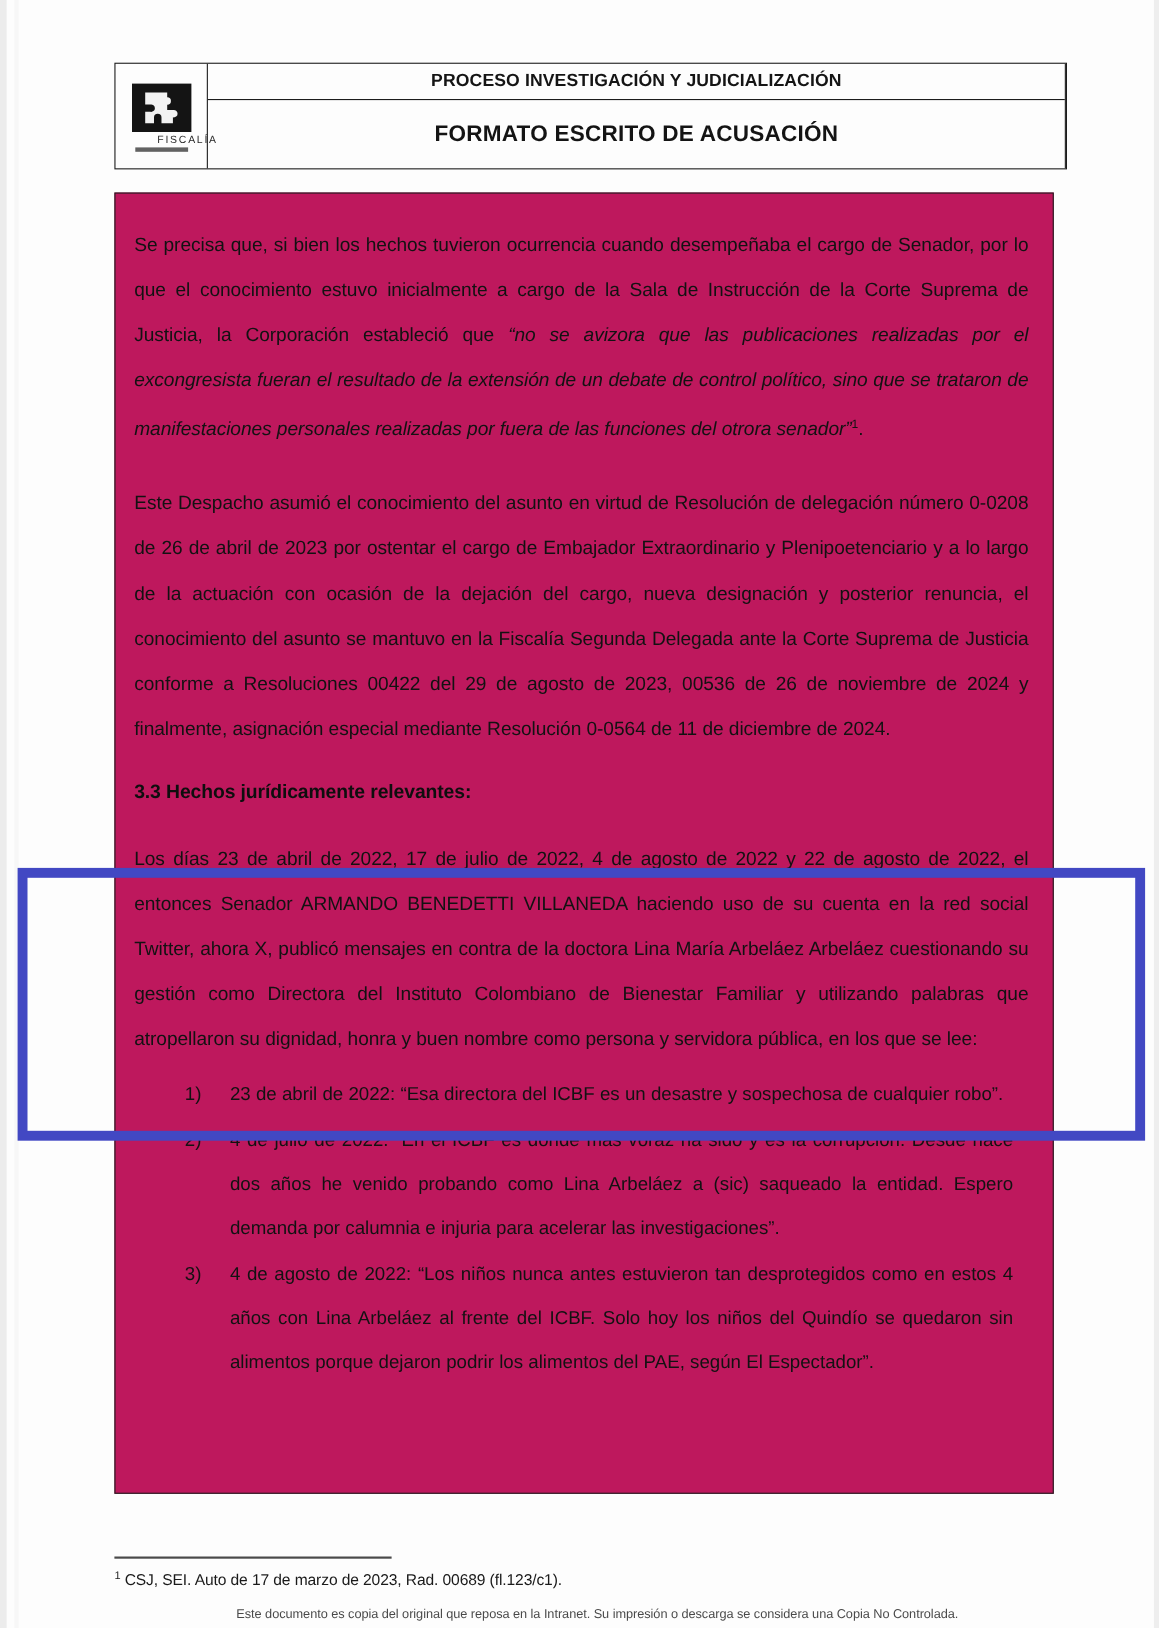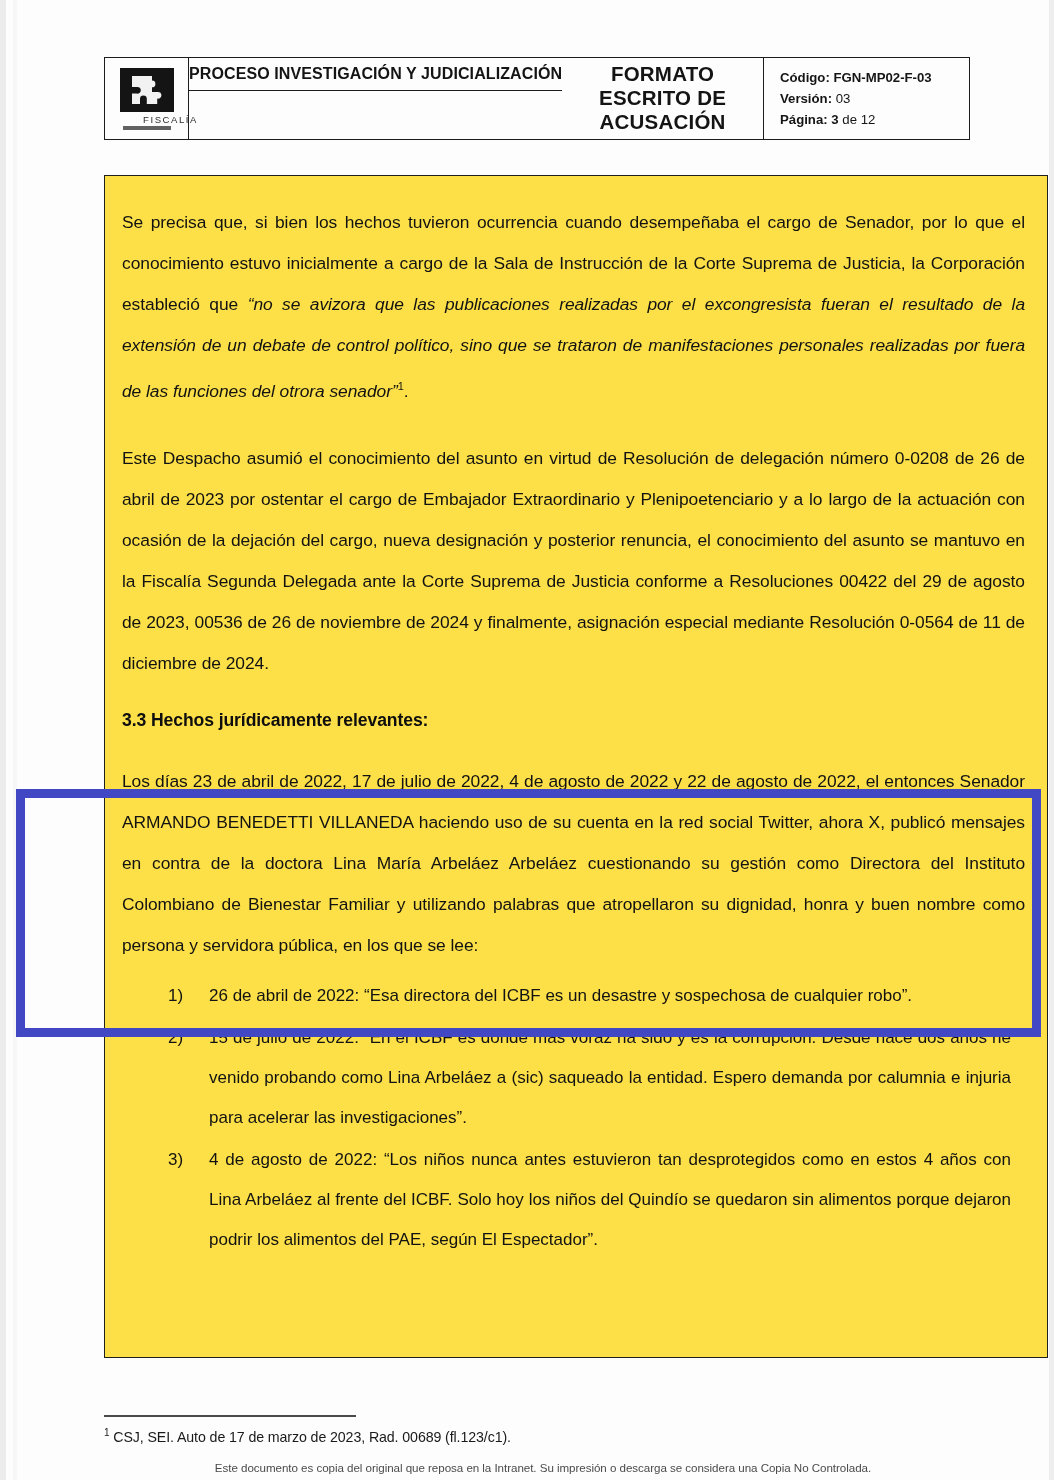--- a/index.html
+++ b/index.html
@@ -60,21 +60,21 @@
     display: flex;
     align-items: center;
     justify-content: center;
     padding: 4px 2px 2px 2px;
   }
   .hdr-title-cell {
     flex: 1;
     border-right: 1.6px solid #1c1c1c;
     box-sizing: border-box;
     display: flex;
-    flex-direction: row;
+    flex-direction: column;
   }
   .hdr-title-top {
     border-bottom: 1.6px solid #1c1c1c;
     box-sizing: border-box;
     height: 33px;
     display: flex;
     align-items: center;
     justify-content: center;
   }
   .hdr-title-bottom {
@@ -144,25 +144,25 @@
     background: #2e2e2e;
     margin-top: 1px;
     opacity: .75;
   }
 
   
   #content-box {
     position: absolute;
     left: 104px;
     top: 175px;
-    width: 944px;
+    width: 854px;
     height: 1183px;
     border: 1.6px solid #1f1f1f;
     box-sizing: border-box;
-    background: #fde047;
+    background: #be185d;
   }
   #content-inner {
     padding: 26px 22px 0 17px;
   }
 
   p.body-par {
     margin: 0 0 26px 0;
     font-size: 17.4px;
     line-height: 41px;
     text-align: justify;
@@ -281,53 +281,39 @@
 
     <div class="hdr-title-cell">
       <div class="hdr-title-top">
         <span>PROCESO INVESTIGACIÓN Y JUDICIALIZACIÓN</span>
       </div>
       <div class="hdr-title-bottom">
         <span>FORMATO ESCRITO DE ACUSACIÓN</span>
       </div>
     </div>
 
-    <div class="hdr-meta-cell">
-      <div class="meta-line">
-        <span class="meta-label">Código:</span>
-        <span class="meta-val-bold">FGN-MP02-F-03</span>
-      </div>
-      <div class="meta-line">
-        <span class="meta-label">Versión:</span>
-        <span>03</span>
-      </div>
-      <div class="meta-line">
-        <span class="meta-label">Página:</span>
-        <span class="meta-val-bold">3</span><span> de 12</span>
-      </div>
-    </div>
   </div>
 
   <div id="content-box">
     <div id="content-inner">
 
       <p class="body-par"><span>Se precisa que, si bien los hechos tuvieron ocurrencia cuando desempeñaba el cargo de Senador, por lo que el conocimiento estuvo inicialmente a cargo de la Sala de Instrucción de la Corte Suprema de Justicia, la Corporación estableció que </span><span class="it">“no se avizora que las publicaciones realizadas por el excongresista fueran el resultado de la extensión de un debate de control político, sino que se trataron de manifestaciones personales realizadas por fuera de las funciones del otrora senador”</span><span class="sup">1</span><span>.</span></p>
 
       <p class="body-par">Este Despacho asumió el conocimiento del asunto en virtud de Resolución de delegación número 0-0208 de 26 de abril de 2023 por ostentar el cargo de Embajador Extraordinario y Plenipoetenciario y a lo largo de la actuación con ocasión de la dejación del cargo, nueva designación y posterior renuncia, el conocimiento del asunto se mantuvo en la Fiscalía Segunda Delegada ante la Corte Suprema de Justicia conforme a Resoluciones 00422 del 29 de agosto de 2023, 00536 de 26 de noviembre de 2024 y finalmente, asignación especial mediante Resolución 0-0564 de 11 de diciembre de 2024.</p>
 
       <h3 class="section-head">3.3 Hechos jurídicamente relevantes:</h3>
 
       <p class="body-par" id="highlight-par">Los días 23 de abril de 2022, 17 de julio de 2022, 4 de agosto de 2022 y 22 de agosto de 2022, el entonces Senador ARMANDO BENEDETTI VILLANEDA haciendo uso de su cuenta en la red social Twitter, ahora X,  publicó mensajes en contra de la doctora Lina María Arbeláez Arbeláez cuestionando su gestión como Directora del Instituto Colombiano de Bienestar Familiar y utilizando palabras que atropellaron su dignidad, honra y buen nombre como persona y servidora pública, en los que se lee:</p>
 
       <ol id="quote-list">
         <li>
-          <span class="li-num">1)</span><span>26 de abril de 2022:  </span><span class="q">“Esa directora del ICBF es un desastre y sospechosa de cualquier robo”</span><span>.</span>
+          <span class="li-num">1)</span><span>23 de abril de 2022:  </span><span class="q">“Esa directora del ICBF es un desastre y sospechosa de cualquier robo”</span><span>.</span>
         </li>
         <li>
-          <span class="li-num">2)</span><span>15 de julio de 2022:  </span><span class="q">“En el ICBF es dónde más voraz ha sido y es la corrupción.  Desde hace dos años he venido probando como Lina Arbeláez a (sic) saqueado la entidad. Espero demanda por calumnia e injuria para acelerar las investigaciones”</span><span>.</span>
+          <span class="li-num">2)</span><span>4 de julio de 2022:  </span><span class="q">“En el ICBF es dónde más voraz ha sido y es la corrupción.  Desde hace dos años he venido probando como Lina Arbeláez a (sic) saqueado la entidad. Espero demanda por calumnia e injuria para acelerar las investigaciones”</span><span>.</span>
         </li>
         <li>
           <span class="li-num">3)</span><span>4 de agosto de 2022:  </span><span class="q">“Los niños nunca antes estuvieron tan desprotegidos como en estos 4 años con Lina Arbeláez al frente del ICBF. Solo hoy los niños del Quindío se quedaron sin alimentos porque dejaron podrir los alimentos del PAE, según El Espectador”</span><span>.</span>
         </li>
       </ol>
 
     </div>
   </div>
 
   <div id="blue-box"></div>

